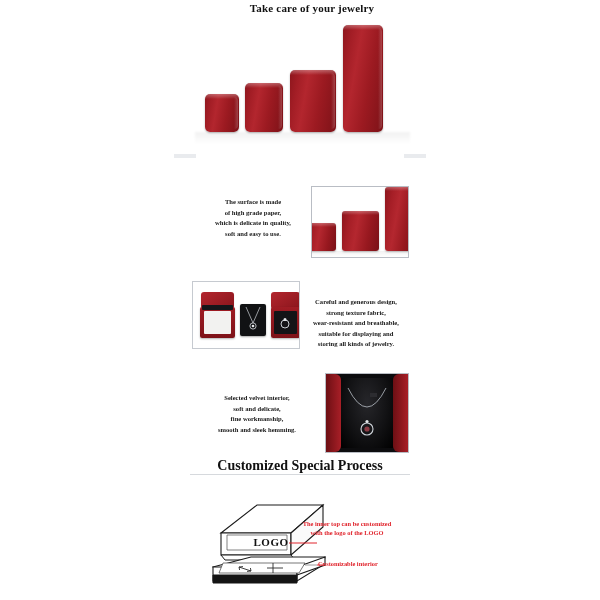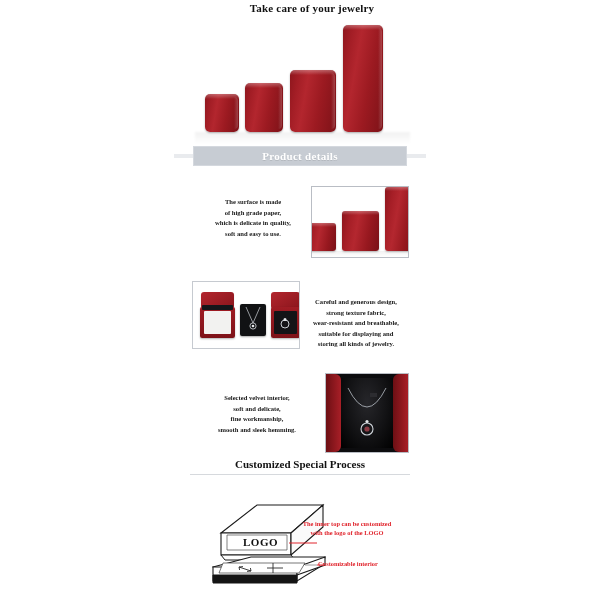--- a/index.html
+++ b/index.html
@@ -121,21 +121,21 @@
   .neck-wing.l{left:0;border-radius:0 6px 6px 0;}
   .neck-wing.r{right:0;border-radius:6px 0 0 6px;}
   .neck-velvet{
     position:absolute;left:15px;right:15px;top:4px;bottom:4px;
     background:radial-gradient(ellipse at 50% 35%,#26262a 0%,#121214 55%,#000 100%);
   }
 
   
   .sec-title{
     left:0;width:600px;text-align:center;
-    font-size:11px;font-weight:bold;color:#111;
+    font-size:14px;font-weight:bold;color:#111;
   }
   .hr-light{
     left:190px;width:220px;height:1px;background:#d6d9dd;
   }
   .dark-ribbon{
     left:190px;width:220px;height:19px;background:#3a3a3a;
   }
   .dark-ribbon span{
     display:block;line-height:19px;text-align:center;color:#fff;
     font-size:12px;font-weight:bold;letter-spacing:.3px;
@@ -160,23 +160,20 @@
   <div class="abs hero-stage">
     <div class="hero-floor"></div>
     <div class="jbox" style="left:10px;  width:34px; height:38px;"></div>
     <div class="jbox" style="left:50px;  width:38px; height:49px;"></div>
     <div class="jbox" style="left:95px;  width:46px; height:62px;"></div>
     <div class="jbox" style="left:148px; width:40px; height:107px;"></div>
   </div>
 
   <div class="abs ribbon-wing l"></div>
   <div class="abs ribbon-wing r"></div>
-  <div class="abs ribbon">
-    <span>Product details</span>
-  </div>
 
   <div class="abs blurb" style="left:196px;top:197px;width:114px;">
     <div>The surface is made</div>
     <div>of high grade paper,</div>
     <div>which is delicate in quality,</div>
     <div>soft and easy to use.</div>
   </div>
 
   <div class="abs panel" style="left:311px;top:186px;width:96px;height:70px;">
     <div style="position:absolute;left:0;top:0;width:100%;height:100%;background:#fff;">
@@ -272,21 +269,21 @@
       <path d="M46 68 l-4 0.4 M46 68 l-0.6 -3" stroke="#2a2a2a" stroke-width="0.9" fill="none"></path>
 
       <path d="M68 60 L68 70 M62 65 L78 65" stroke="#2a2a2a" stroke-width="0.9"></path>
 
       <path d="M84 40 L112 40" stroke="#e0242c" stroke-width="1"></path>
 
       <path d="M100 62 L112 62" stroke="#9a9a9a" stroke-width="1"></path>
       <path d="M112 62 L118 62" stroke="#e0242c" stroke-width="1"></path>
     </svg>
 
-    <div style="position:absolute;left:38px;top:33px;width:56px;text-align:left;
+    <div style="position:absolute;left:38px;top:33px;width:56px;text-align:center;
                 font-size:11px;font-weight:bold;color:#111;letter-spacing:.5px;">LOGO</div>
 
     <div class="callout" style="left:82px;top:16px;text-align:center;width:120px;">
       <div>The inner top can be customized</div>
       <div>with the logo of the LOGO</div>
     </div>
 
     <div class="callout c2" style="left:113px;top:56px;">Customizable interior</div>
   </div>
 

